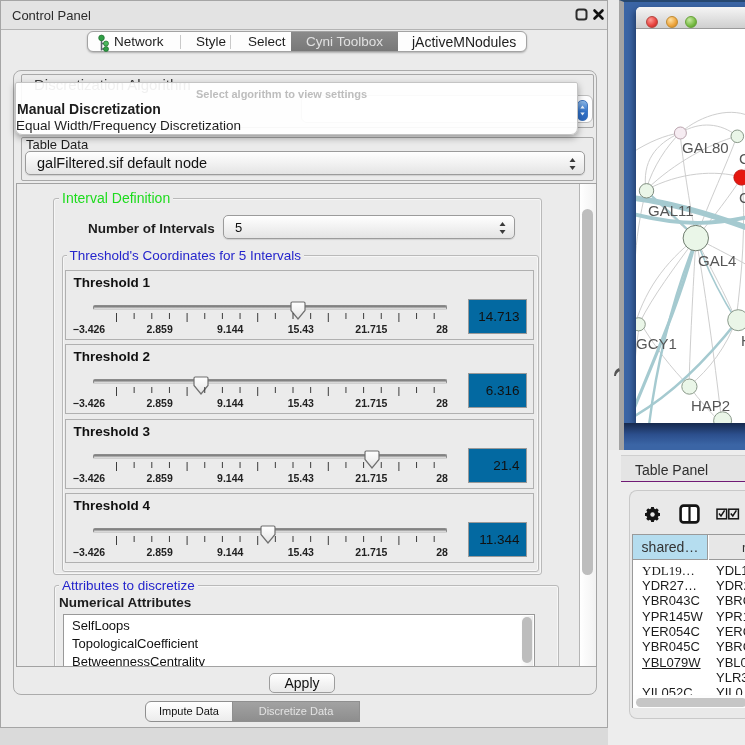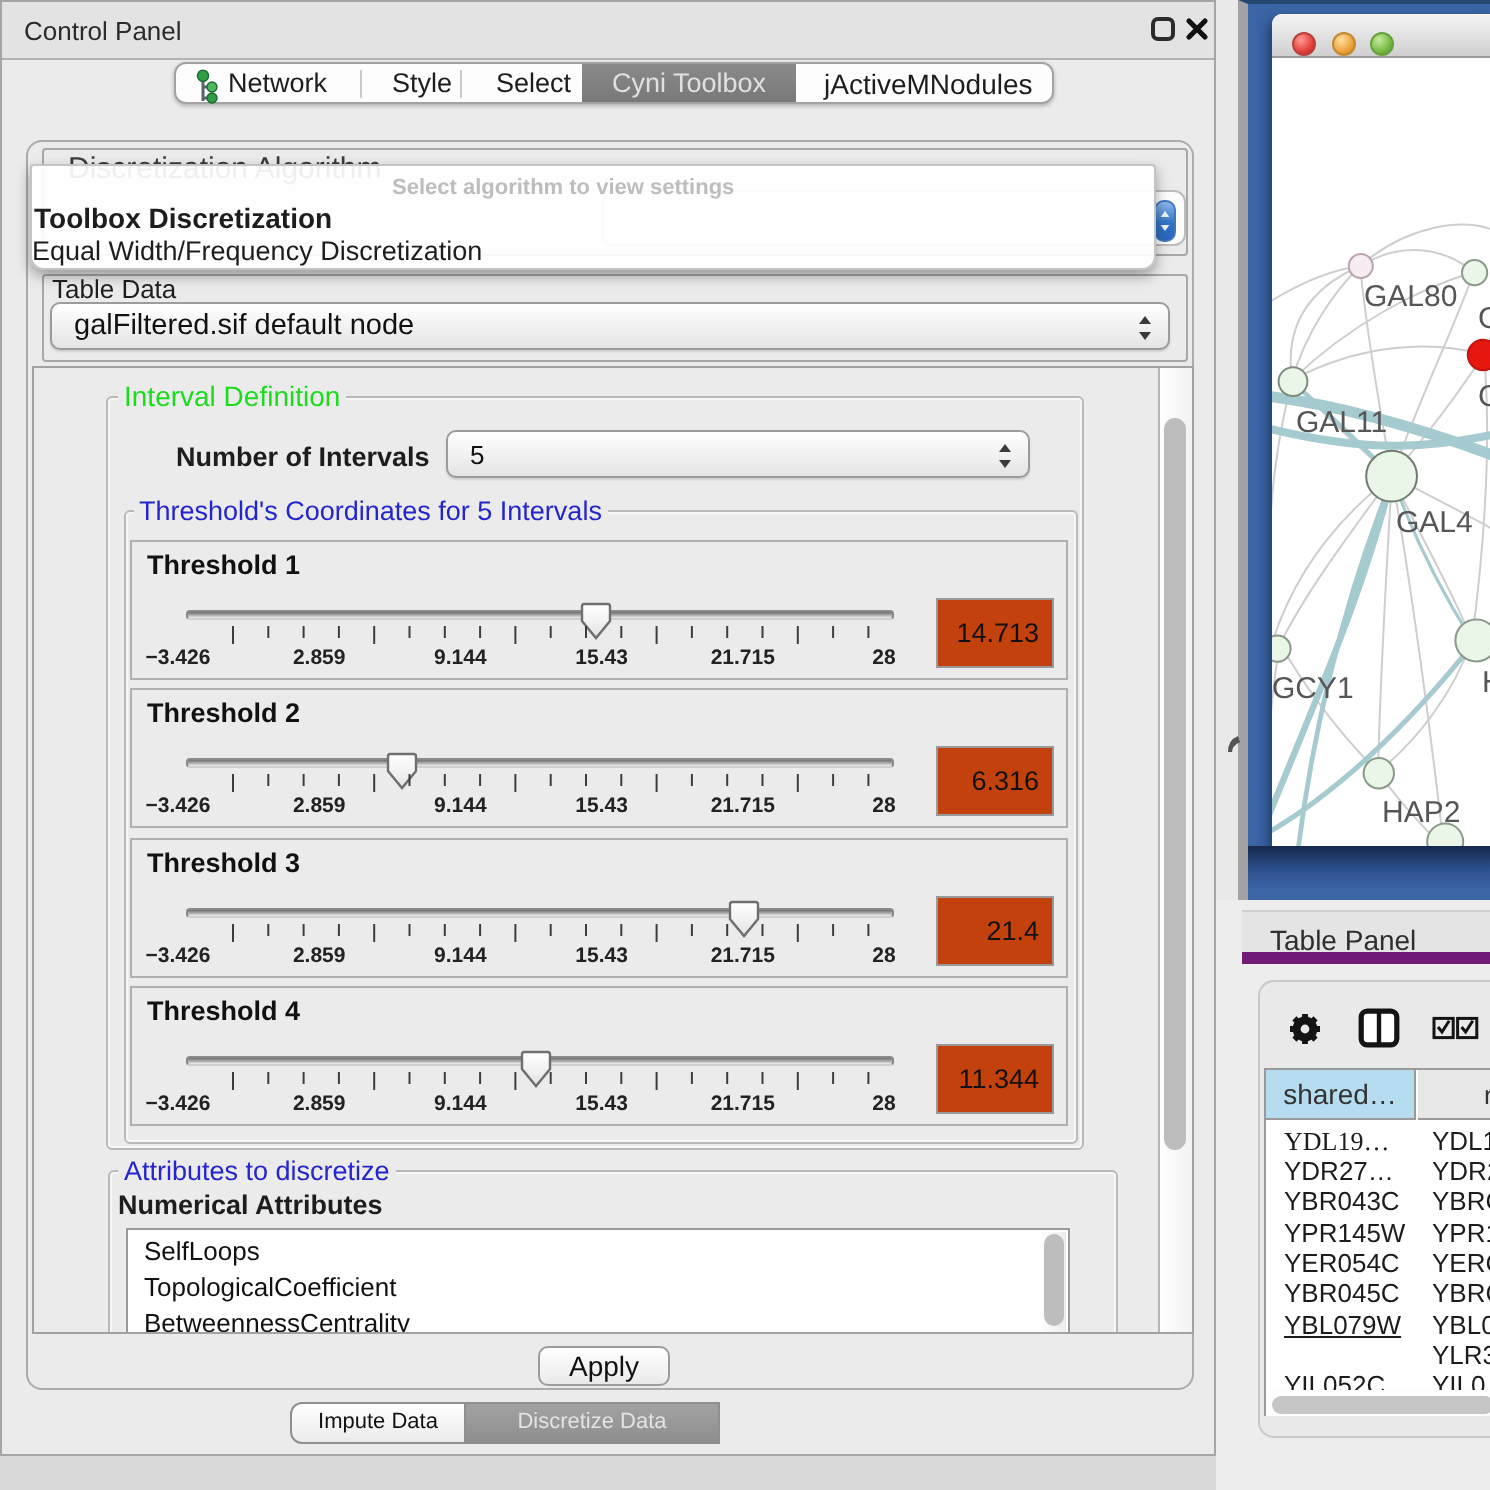--- a/index.html
+++ b/index.html
@@ -31,41 +31,41 @@
 
   
   .group{position:absolute;border:1px solid #b9b9b9;border-radius:3px;box-shadow:inset 0 0 0 1px #f6f6f6;}
   .gtitle{position:absolute;top:-8px;font-size:13px;background:#ebebeb;padding:0 3px;white-space:nowrap;}
 
   
   .trow{position:absolute;left:11px;width:469px;height:70px;border:1px solid #b0b0b0;background:#ebebeb;}
   .trow .name{position:absolute;left:8px;top:4px;font-size:13.5px;font-weight:bold;color:#111;}
   .track{position:absolute;left:27px;top:34px;width:354px;height:5px;border-radius:2px;background:linear-gradient(#6f6f6f,#9d9d9d 40%,#efefef);border:1px solid #8a8a8a;border-bottom-color:#cfcfcf;}
   .thumb{position:absolute;top:30.5px;width:16px;height:19px;}
-  .vbox{position:absolute;left:402px;top:28px;width:59px;height:35px;background:#c2410c;border:1px solid #999;}
+  .vbox{position:absolute;left:402px;top:28px;width:59px;height:35px;background:#0369a1;border:1px solid #999;}
   .vbox span{position:absolute;right:6px;top:9px;font-size:13.5px;color:#111;}
   .ticks{position:absolute;left:27px;top:41px;width:354px;height:12px;}
   .tlabels{position:absolute;left:0px;top:52px;width:469px;height:12px;font-size:10.5px;font-weight:bold;color:#222;}
   .tlabels span{position:absolute;transform:translateX(-50%);}
 
   
   .vsb{position:absolute;background:linear-gradient(90deg,#ffffff,#f2f2f2);border-left:1px solid #b5b5b5;}
   .vsb .th{position:absolute;left:2px;width:11px;border-radius:6px;background:#bdbdbd;}
 
   
   .segbtn{position:absolute;top:700px;height:21px;border:1px solid #8f8f8f;background:linear-gradient(#ffffff,#ececec);font-size:11px;color:#111;text-align:center;line-height:19px;}
 
   
   #netwin{left:619px;top:0;width:126px;height:450px;background:#3b65a5;border-top:2px solid #26476f;border-left:5px solid #a3a3a3;}
   #macwin{position:absolute;left:12px;top:5px;width:114px;height:416px;background:#fff;border-radius:5px 5px 0 0;box-shadow:-2px 3px 6px rgba(10,25,55,0.55);}
   #mactitle{position:absolute;left:0;top:0;width:100%;height:22px;border-radius:5px 5px 0 0;background:linear-gradient(#f5f5f5,#cfcfcf);border-bottom:1px solid #9a9a9a;}
   .light{position:absolute;top:9px;width:12px;height:12px;border-radius:50%;}
 
   
-  #tp-title{left:621px;top:455px;width:124px;height:27px;background:#e4e4e4;border-top:1px solid #cfcfcf;border-bottom:6px solid #701a75;}
+  #tp-title{left:621px;top:455px;width:124px;height:27px;background:#e4e4e4;border-top:1px solid #cfcfcf;border-bottom:1px solid #701a75;}
   #tp-title .t{position:absolute;left:14px;top:6px;font-size:14px;color:#2e2e2e;}
   #tbox{left:629px;top:490px;width:116px;height:229px;background:#e9e9e9;border:1px solid #c9c9c9;border-radius:8px 0 0 8px;border-right:none;}
 </style>
 </head>
 <body>
 <svg width="0" height="0" style="position:absolute">
     <defs>
 <linearGradient id="na" x1="0" y1="0" x2="0" y2="1">
 <stop offset="0" stop-color="#ffffff"></stop>
         <stop offset="0.5" stop-color="#f2f2f2"></stop>
@@ -113,21 +113,21 @@
     <div class="abs" style="left:300px;top:94px;width:292px;height:28px;border:1px solid #bdbdbd;border-radius:6px;background:#fdfdfe;">
       <div class="abs" style="right:4px;top:3.5px;width:11px;height:21px;border-radius:5px;background:linear-gradient(#8cb8e8,#3272c8 55%,#2a66bc);border:1px solid #4276bd;">
         <svg width="9" height="19" viewBox="0 0 9 19">
             <path d="M4.5 4.5 L6.7 7.5 L2.3 7.5 Z M4.5 14.5 L6.7 11.5 L2.3 11.5 Z" fill="#eef4fb"></path>
           </svg>
       </div>
     </div>
 
     <div class="abs" style="left:14px;top:81px;width:563px;height:53px;background:rgba(255,255,255,0.92);border:1px solid #c4c4c4;border-radius:2px 2px 7px 7px;box-shadow:0 3px 7px rgba(0,0,0,0.35);"></div>
     <span class="lbl" style="left:195px;top:87px;color:#bdbdbd;font-size:11px;font-weight:bold">Select algorithm to view settings</span>
-    <span class="lbl bold" style="left:16px;top:100px;font-size:14px">Toolbox Discretization</span>
+    <span class="lbl bold" style="left:16px;top:100px;font-size:14px">Manual Discretization</span>
     <span class="lbl" style="left:15px;top:117px;font-size:13.5px">Equal Width/Frequency Discretization</span>
 
     <span class="lbl" style="left:25px;top:136px">Table Data</span>
     <div class="combo" style="left:24px;top:150px;width:560px;">
       <span class="txt" style="font-size:14.5px;top:3px">galFiltered.sif default node</span>
       <svg class="updn" width="9" height="16" viewBox="0 0 9 16">
           <path d="M4.5 2 L7.5 6 L1.5 6 Z M4.5 14 L7.5 10 L1.5 10 Z" fill="#3a3a3a"></path>
         </svg>
     </div>
 

